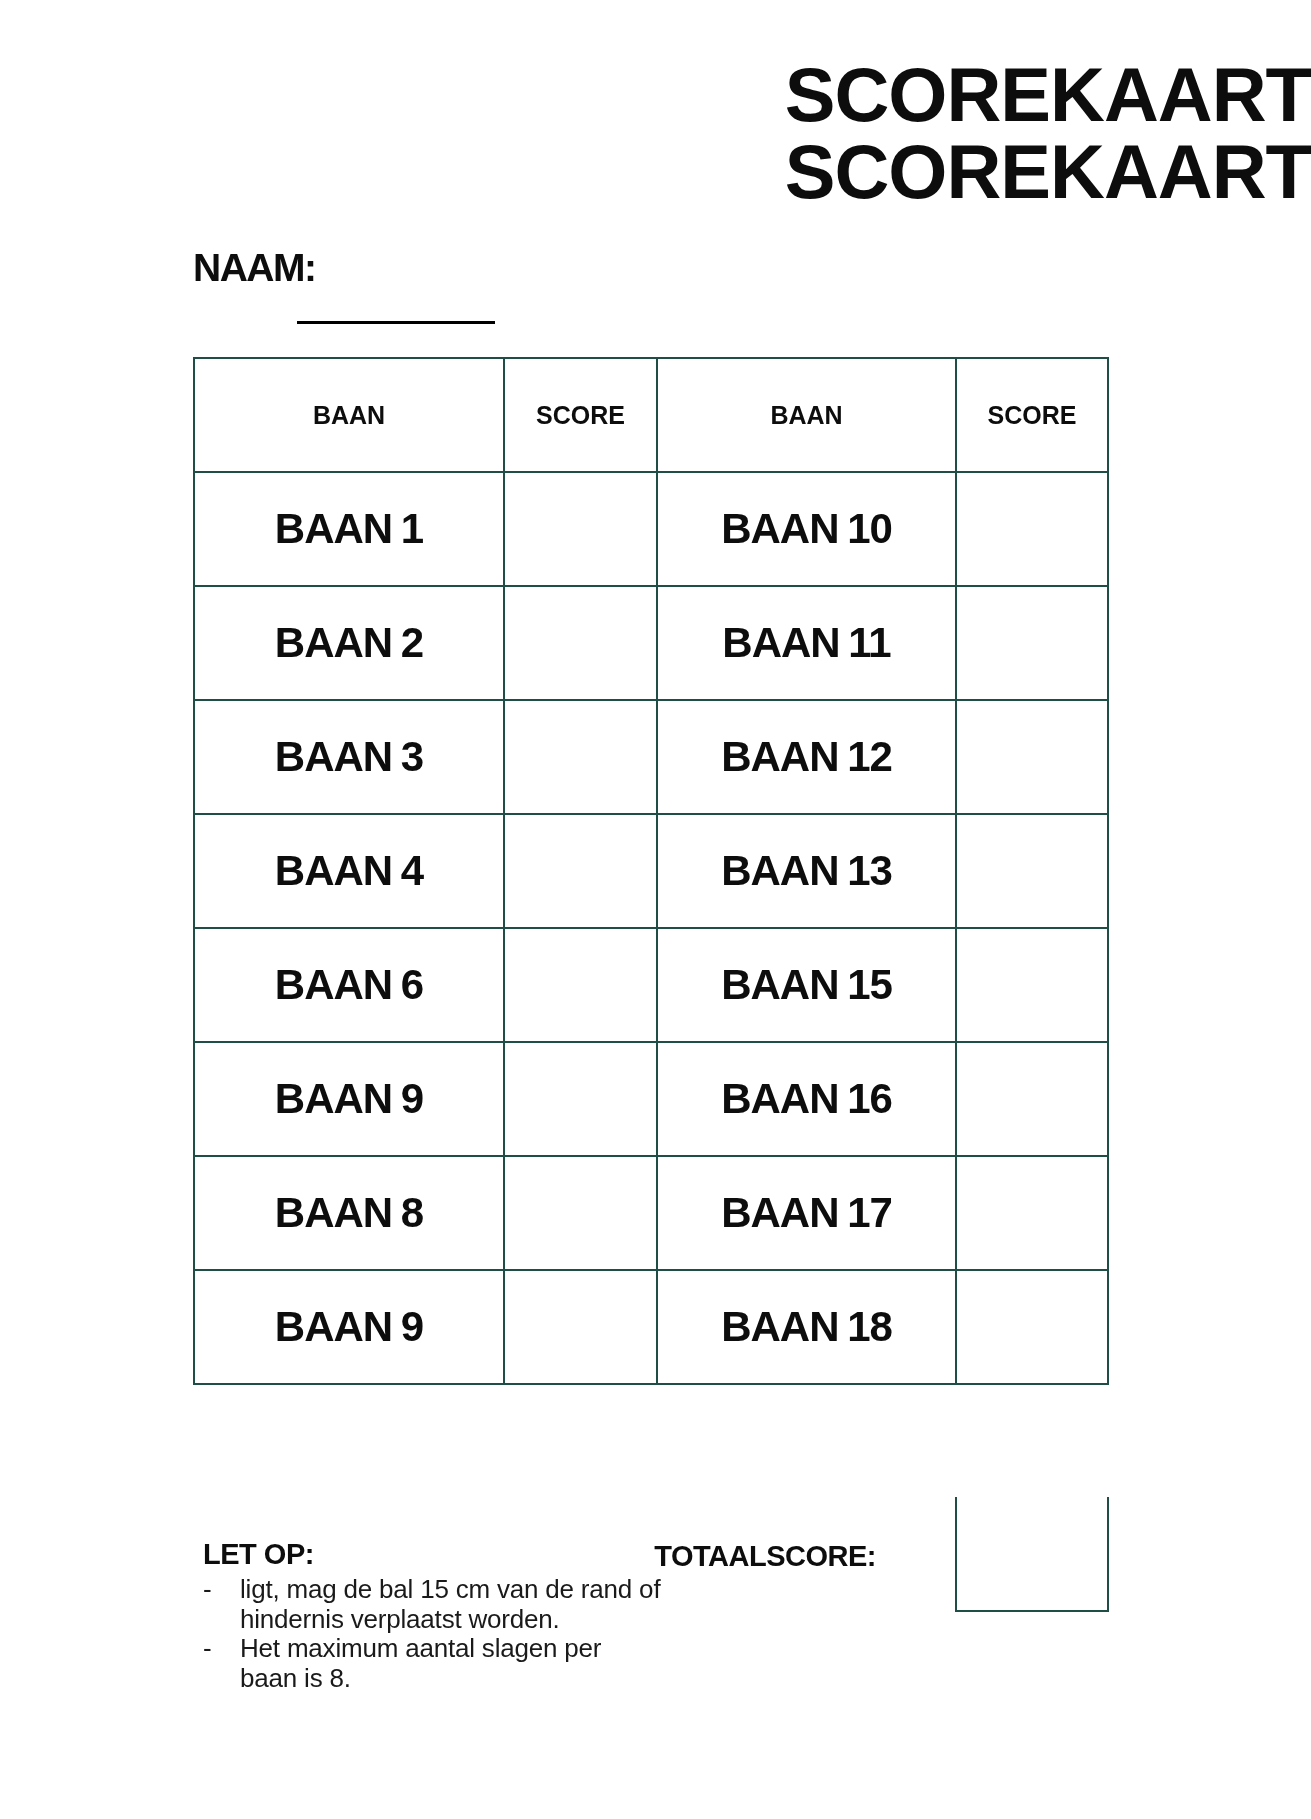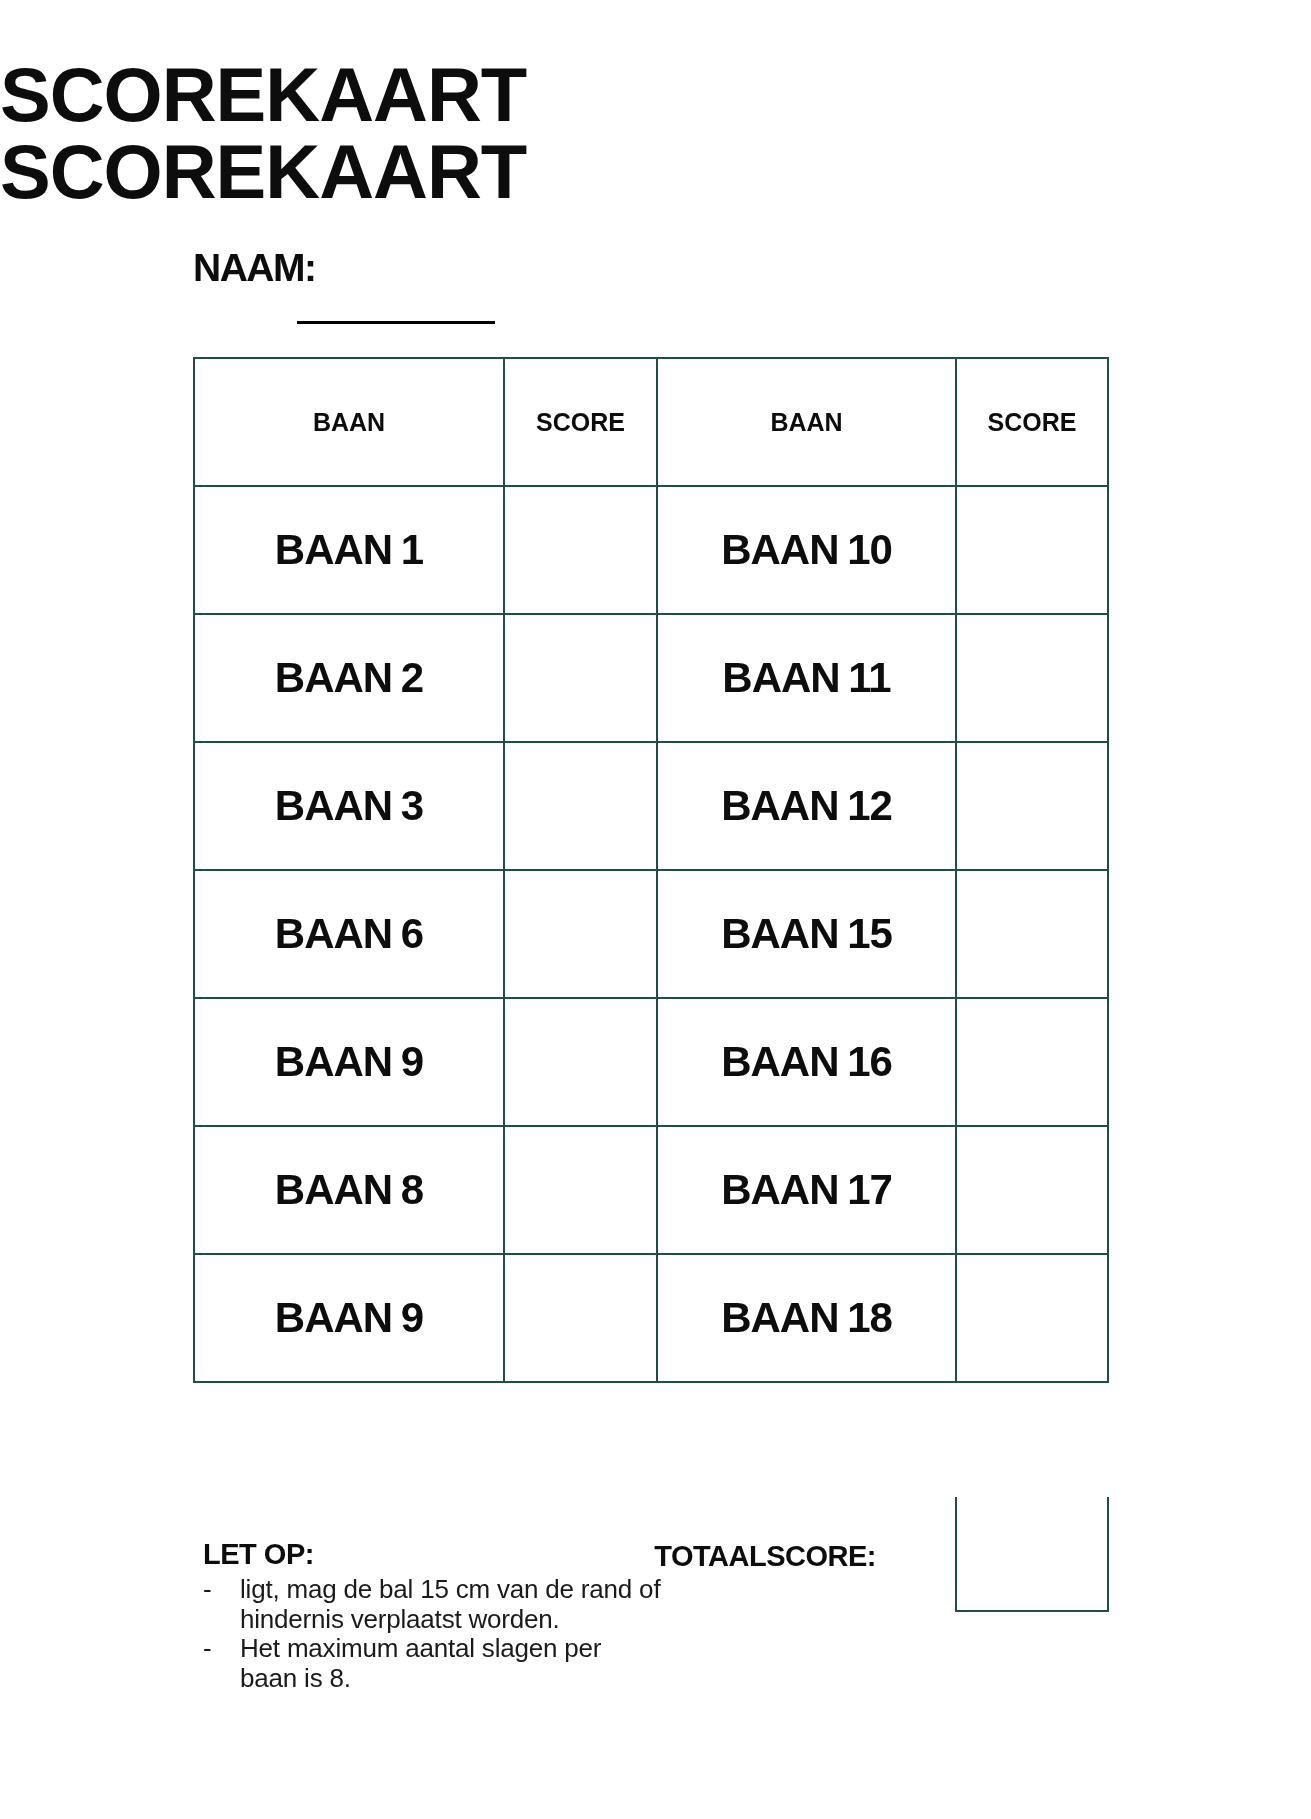--- a/index.html
+++ b/index.html
@@ -13,21 +13,21 @@
     width:1311px;
     height:1819px;
     background:#fff;
     font-family:"Liberation Sans", sans-serif;
     overflow:hidden;
   }
   
   .title{
     position:absolute;
     top:56px; left:0; width:1311px;
-    text-align:left;
+    text-align:right;
     font-size:76px;
     line-height:77px;
     font-weight:bold;
     letter-spacing:-1px;
     color:var(--title-text);
   }
   
   .name-label{
     position:absolute;
     left:193px; top:246px;
@@ -47,21 +47,21 @@
     position:absolute;
     left:193px; top:357px;
     border-collapse:collapse;
     table-layout:fixed;
   }
   table.score-table th,
   table.score-table td{
     border:2px solid var(--table-border);
     text-align:center;
     vertical-align:middle;
-    padding:8px;
+    padding:1px;
     color:var(--title-text);
     background:#fff;
   }
   table.score-table th{
     font-size:25px;
     font-weight:bold;
     letter-spacing:0;
     height:110px;
   }
   table.score-table td{
@@ -162,20 +162,26 @@
     <tr>
       <td class="baan-cell">BAAN 2</td>
       <td class="score-cell"></td>
       <td class="baan-cell">BAAN 11</td>
       <td class="score-cell"></td>
     </tr>
     <tr>
       <td class="baan-cell">BAAN 3</td>
       <td class="score-cell"></td>
       <td class="baan-cell">BAAN 12</td>
+      <td class="score-cell"></td>
+    </tr>
+    <tr>
+      <td class="baan-cell">BAAN 4</td>
+      <td class="score-cell"></td>
+      <td class="baan-cell">BAAN 13</td>
       <td class="score-cell"></td>
     </tr>
     <tr>
       <td class="baan-cell">BAAN 6</td>
       <td class="score-cell"></td>
       <td class="baan-cell">BAAN 15</td>
       <td class="score-cell"></td>
     </tr>
     <tr>
       <td class="baan-cell">BAAN 9</td>

